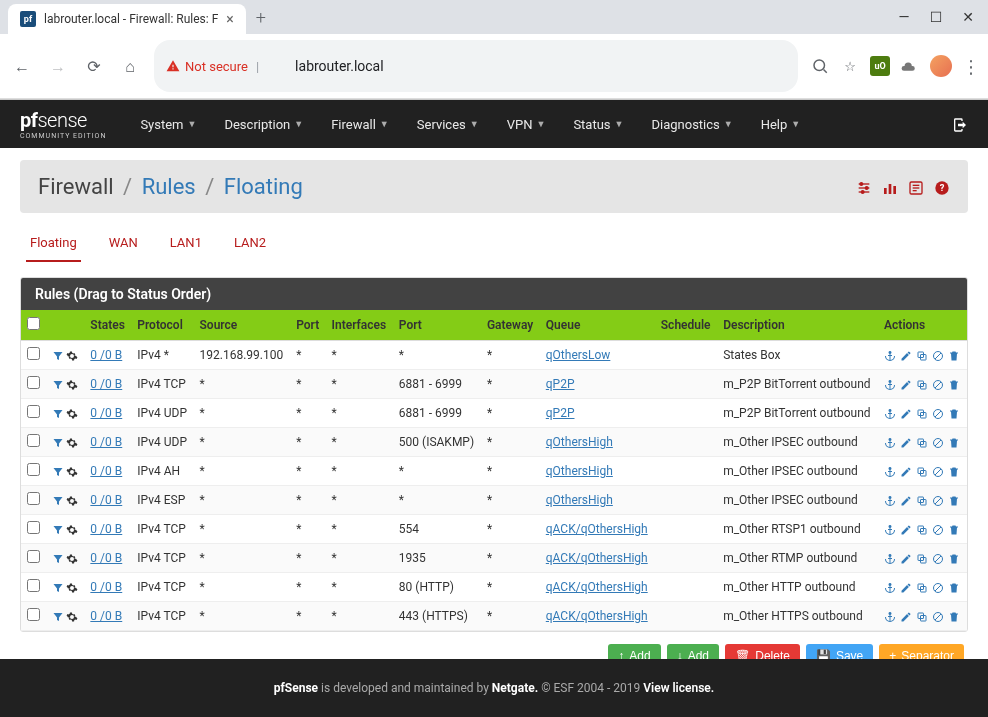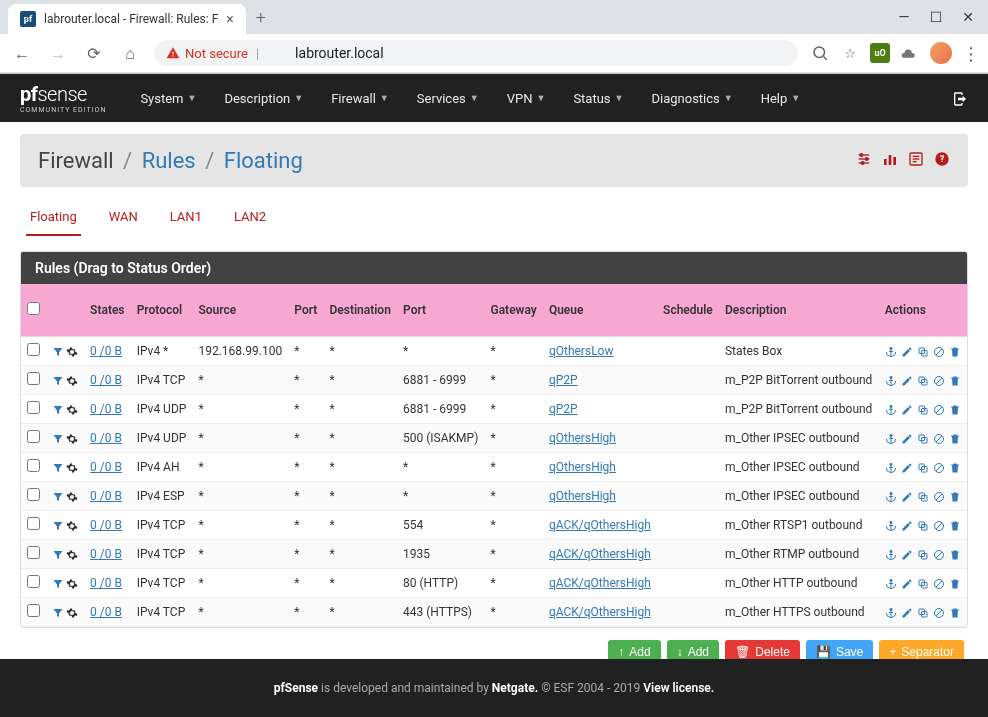--- a/index.html
+++ b/index.html
@@ -10,21 +10,21 @@
 .window-controls { display: flex; justify-content: flex-end; align-items: center; height: 30px; padding: 0 8px; gap: 20px; }
 .window-btn { width: 12px; height: 12px; display: flex; align-items: center; justify-content: center; color: #333; font-size: 14px; }
 .tab-bar { display: flex; align-items: flex-end; padding: 0 8px; height: 34px; }
 .tab { background: #fff; border-radius: 8px 8px 0 0; padding: 7px 12px; display: flex; align-items: center; gap: 8px; font-size: 12px; color: #333; max-width: 240px; }
 .tab-favicon { width: 16px; height: 16px; background: #1a4d7a; color: #fff; display: flex; align-items: center; justify-content: center; font-size: 9px; font-weight: bold; border-radius: 2px; }
 .tab-title { white-space: nowrap; overflow: hidden; text-overflow: ellipsis; flex: 1; }
 .tab-close { color: #666; font-size: 14px; }
 .new-tab { padding: 6px 10px; color: #5f6368; font-size: 18px; font-weight: 300; }
 .addr-bar { background: #fff; display: flex; align-items: center; padding: 6px 10px; gap: 12px; border-bottom: 1px solid #ddd; }
 .nav-btn { color: #5f6368; font-size: 16px; display: flex; align-items: center; justify-content: center; width: 24px; height: 24px; cursor: pointer; }
-.addr-input-wrap { flex: 1; display: flex; align-items: center; background: #f1f3f4; border-radius: 16px; padding: 5px 12px; gap: 8px; }
+.addr-input-wrap { flex: 1; display: flex; align-items: center; background: #f1f3f4; border-radius: 16px; padding: 18px 12px; gap: 8px; }
 .not-secure { color: #d93025; font-size: 13px; display: flex; align-items: center; gap: 5px; }
 .addr-sep { color: #9aa0a6; }
 .url-text { color: #202124; font-size: 14px; margin-left: 28px; }
 .url-path { color: #80868b; }
 .addr-icons { display: flex; gap: 10px; align-items: center; color: #5f6368; }
 .ext-icon { width: 20px; height: 20px; display: flex; align-items: center; justify-content: center; }
 .avatar { width: 22px; height: 22px; border-radius: 50%; background: linear-gradient(135deg, #f4a261, #e76f51); }
 .menu-dots { font-size: 18px; letter-spacing: -2px; }
 
 
@@ -33,35 +33,35 @@
 .logo-text { font-weight: 300; font-size: 20px; letter-spacing: -0.5px; }
 .logo-text b { font-weight: 700; }
 .logo-sub { font-size: 7px; letter-spacing: 1px; color: #ccc; }
 .nav-menu { display: flex; gap: 8px; flex: 1; }
 .nav-item { color: #e8e8e8; padding: 6px 10px; font-size: 13px; cursor: pointer; display: flex; align-items: center; gap: 4px; }
 .caret { font-size: 9px; opacity: 0.7; }
 .logout-icon { color: #e8e8e8; font-size: 16px; }
 
 
 .content { padding: 12px 20px; }
-.breadcrumb-bar { background: #e5e5e5; padding: 14px 18px; border-radius: 4px; display: flex; justify-content: space-between; margin-bottom: 12px; }
+.breadcrumb-bar { background: #e5e5e5; padding: 14px 18px; border-radius: 4px; display: flex; align-items: center; justify-content: space-between; margin-bottom: 12px; }
 .breadcrumb { font-size: 22px; font-weight: 400; color: #444; }
 .breadcrumb a { color: #337ab7; text-decoration: none; }
 .breadcrumb .sep { color: #888; margin: 0 4px; }
 .header-icons { display: flex; gap: 10px; color: #b71c1c; font-size: 16px; }
 .header-icons span { cursor: pointer; }
 
 .subtabs { display: flex; gap: 24px; border-bottom: 1px solid transparent; padding: 0 6px; margin-bottom: 14px; }
 .subtab { padding: 10px 4px; color: #b71c1c; font-size: 13px; cursor: pointer; border-bottom: 2px solid transparent; }
 .subtab.active { border-bottom-color: #b71c1c; }
 
 .panel { border: 1px solid #ddd; border-radius: 3px; overflow: hidden; background: #fff; }
 .panel-header { background: #424242; color: #fff; padding: 8px 14px; font-size: 14px; font-weight: 600; }
 .rules-table { width: 100%; border-collapse: collapse; font-size: 12px; }
-.rules-table th { text-align: left; padding: 18px 6px; font-weight: 600; color: #333; border-bottom: 1px solid #ddd; background: #f9a8d4; font-size: 12px; }
+.rules-table th { text-align: left; padding: 7px 6px; font-weight: 600; color: #333; border-bottom: 1px solid #ddd; background: #84cc16; font-size: 12px; }
 .rules-table td { padding: 6px 6px; border-bottom: 1px solid #eee; vertical-align: middle; white-space: nowrap; }
 .rules-table tbody tr:nth-child(even) { background: #fafafa; }
 .check-cell { width: 24px; text-align: center; }
 .icon-cell { display: flex; gap: 2px; align-items: center; }
 .states-link { color: #337ab7; }
 .queue-link { color: #337ab7; }
 .actions-cell { display: flex; gap: 4px; color: #337ab7; font-size: 13px; }
 .actions-cell span { cursor: pointer; }
 
 .action-buttons { display: flex; justify-content: flex-end; gap: 6px; padding: 12px 4px; }
@@ -226,21 +226,21 @@
     <div class="panel-header">Rules (Drag to Status Order)</div>
     <table class="rules-table">
       <thead>
           <tr id="thead-row">
             <th class="check-cell"><input type="checkbox" style=""></th>
             <th></th>
             <th>States</th>
             <th>Protocol</th>
             <th>Source</th>
             <th>Port</th>
-            <th>Destination</th>
+            <th>Interfaces</th>
             <th>Port</th>
             <th>Gateway</th>
             <th>Queue</th>
             <th>Schedule</th>
             <th>Description</th>
             <th>Actions</th>
           </tr>
         </thead>
       <tbody id="rules-body">
           <tr>

